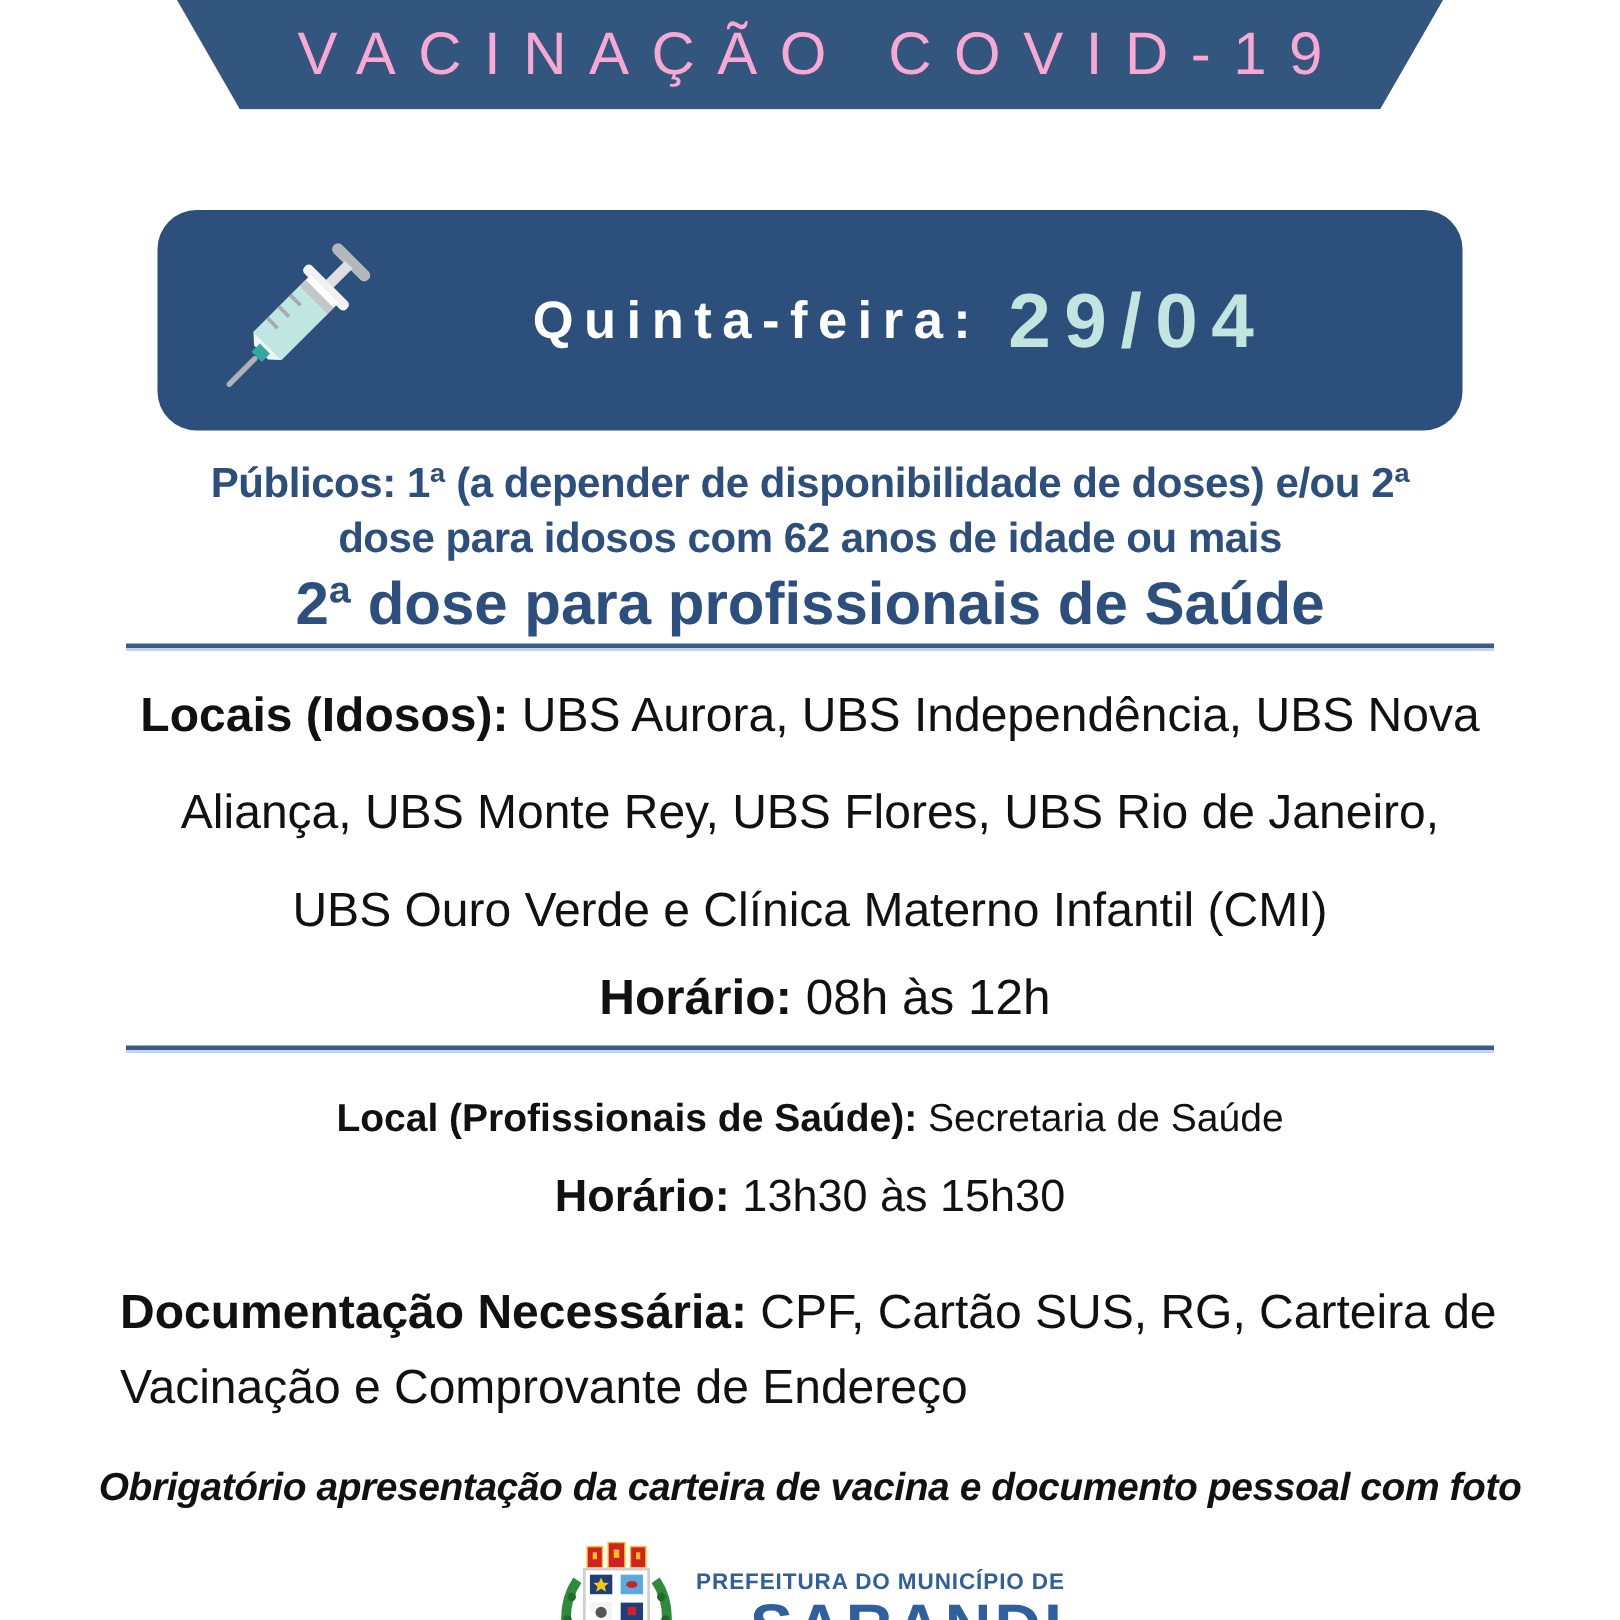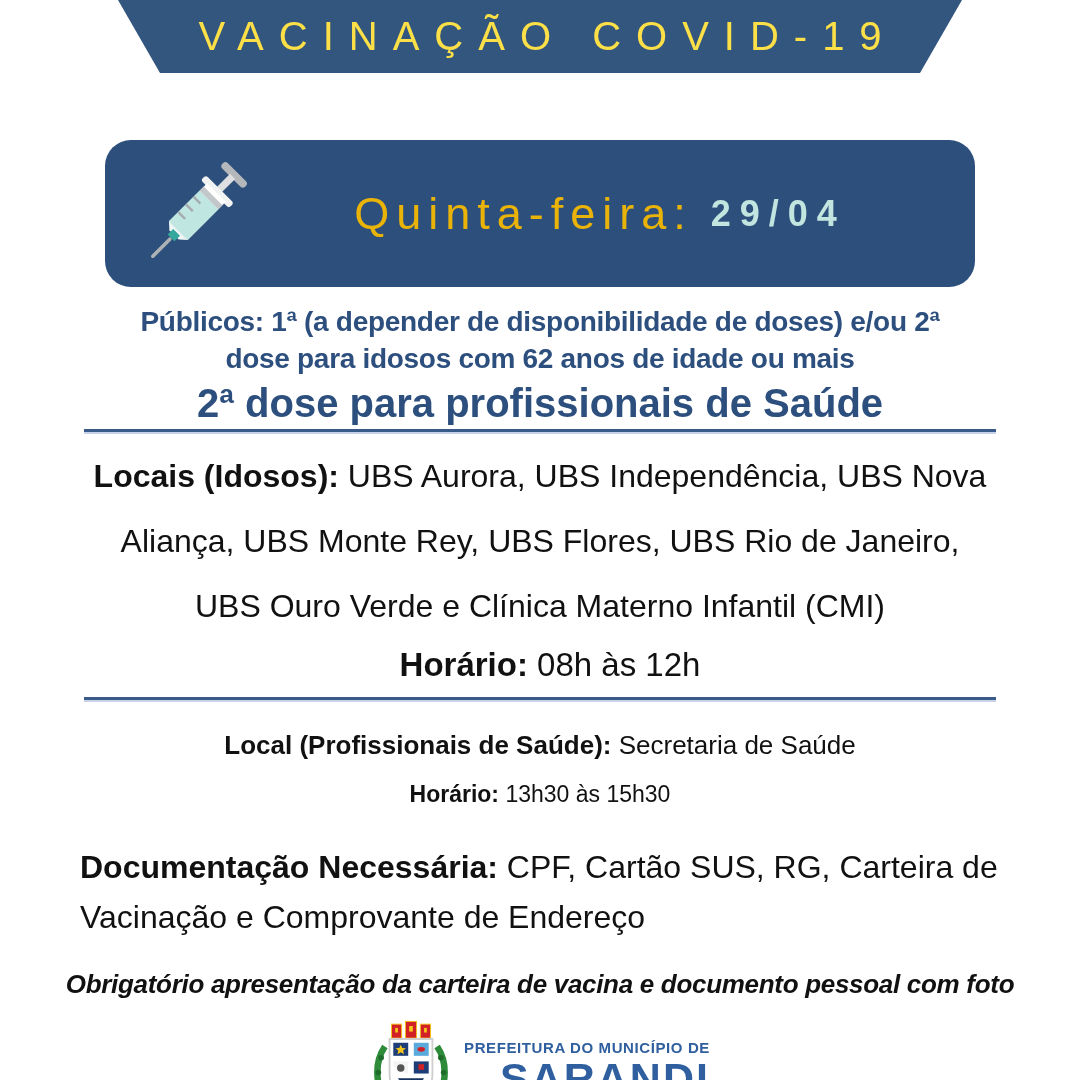--- a/index.html
+++ b/index.html
@@ -12,21 +12,21 @@
   }
 
   
   .banner {
     width:1080px; height:73px;
     background:var(--banner-blue, #33567e);
     clip-path:polygon(118px 0, 962px 0, 920px 100%, 160px 100%);
     display:flex; align-items:center; justify-content:center;
   }
   .banner-title {
-    color:#fde047; font-size:40px; font-weight:normal;
+    color:#f9a8d4; font-size:40px; font-weight:normal;
     letter-spacing:15px; text-indent:15px; white-space:nowrap;
   }
 
   
   .date-card {
     width:870px; height:147px;
     margin:67px auto 0;
     background:var(--card-blue, #2d4f7c);
     border-radius:26px;
     position:relative;
@@ -35,24 +35,24 @@
     position:absolute; left:56px; top:12px;
     width:66px; height:126px;
     transform:rotate(45deg);
   }
   .date-line {
     position:absolute; inset:0;
     display:flex; align-items:center; justify-content:center;
     padding-left:120px; white-space:nowrap;
   }
   .day-label {
-    color:#eab308; font-weight:normal; font-size:45px; letter-spacing:7px;
+    color:#ffffff; font-weight:bold; font-size:35px; letter-spacing:7px;
   }
   .date-value {
-    color:var(--date-mint, #c2e5e0); font-weight:bold; font-size:36px;
+    color:var(--date-mint, #c2e5e0); font-weight:bold; font-size:51px;
     letter-spacing:9px; margin-left:18px;
   }
 
   
   .audience { margin-top:16px; text-align:center; }
   .audience-line {
     color:var(--heading-blue, #2d4f7e);
     font-weight:bold; font-size:28px; line-height:37px;
     white-space:nowrap; letter-spacing:-0.3px;
   }
@@ -70,21 +70,21 @@
   }
   .divider.d2 { margin-top:13px; }
 
   
   .locations {
     width:910px; margin:12px auto 0;
     text-align:center; font-size:32px; line-height:65px;
   }
   .schedule-1 { margin-top:7px; text-align:center; font-size:33px;padding-left:20px; }
   .prof-location { margin-top:30px; text-align:center; font-size:26px; }
-  .schedule-2 { margin-top:20px; text-align:center; font-size:23px; }
+  .schedule-2 { margin-top:20px; text-align:center; font-size:30px; }
   .documents {
     width:920px; margin:34px auto 0;
     text-align:left; font-size:32px; line-height:50px;
   }
   strong { font-weight:bold; }
 
   .note {
     margin-top:27px; text-align:center;
     font-size:26px; font-weight:bold; font-style:italic;
     letter-spacing:-0.3px; white-space:nowrap;

